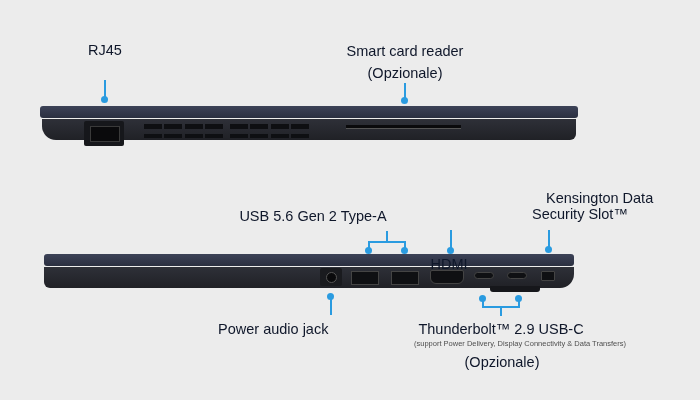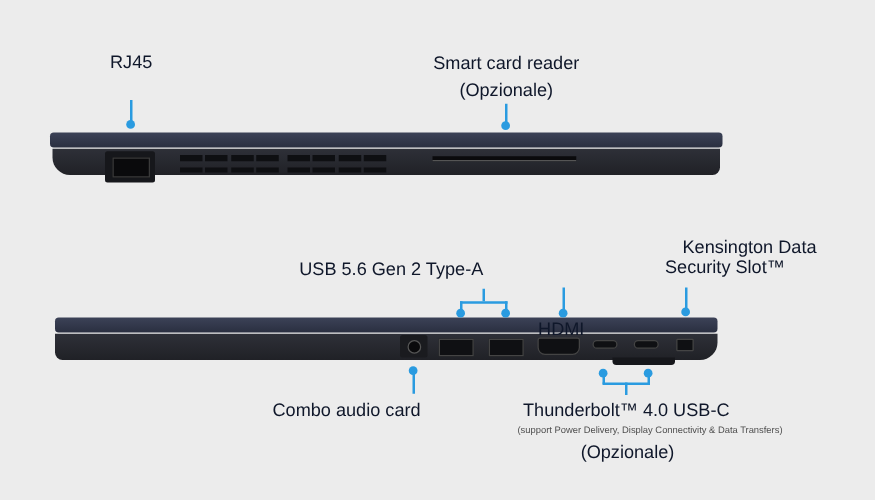--- a/index.html
+++ b/index.html
@@ -87,23 +87,23 @@
 <div class="vline" style="left:450px; top:230px; height:18px;"></div>
 <div class="dot" style="left:447px; top:247px;"></div>
 
 <div class="label" style="left:546px; top:190px;">Kensington Data</div>
 <div class="label" style="left:532px; top:206px;text-align:center;">Security Slot™</div>
 <div class="vline" style="left:548px; top:230px; height:17px;"></div>
 <div class="dot" style="left:545px; top:246px;"></div>
 
 <div class="dot" style="left:327px; top:293px;"></div>
 <div class="vline" style="left:330px; top:297px; height:18px;"></div>
-<div class="label" style="left:218px; top:321px;">Combo audio card</div>
+<div class="label" style="left:218px; top:321px;">Power audio jack</div>
 
 <div class="dot" style="left:479px; top:295px;"></div>
 <div class="dot" style="left:515px; top:295px;"></div>
 <div class="vline" style="left:482px; top:299px; height:8px;"></div>
 <div class="vline" style="left:518px; top:299px; height:8px;"></div>
 <div class="hline" style="left:482px; top:306px; width:38px;"></div>
 <div class="vline" style="left:500px; top:306px; height:10px;"></div>
-<div class="label center" style="left:501px; top:321px;">Thunderbolt™ 4.0 USB-C</div>
+<div class="label center" style="left:501px; top:321px;">Thunderbolt™ 2.9 USB-C</div>
 <div class="small" style="left:502px; top:339px;padding-left:36px;">(support Power Delivery, Display Connectivity &amp; Data Transfers)</div>
 <div class="label center" style="left:502px; top:354px;">(Opzionale)</div>
 
 </body></html>

